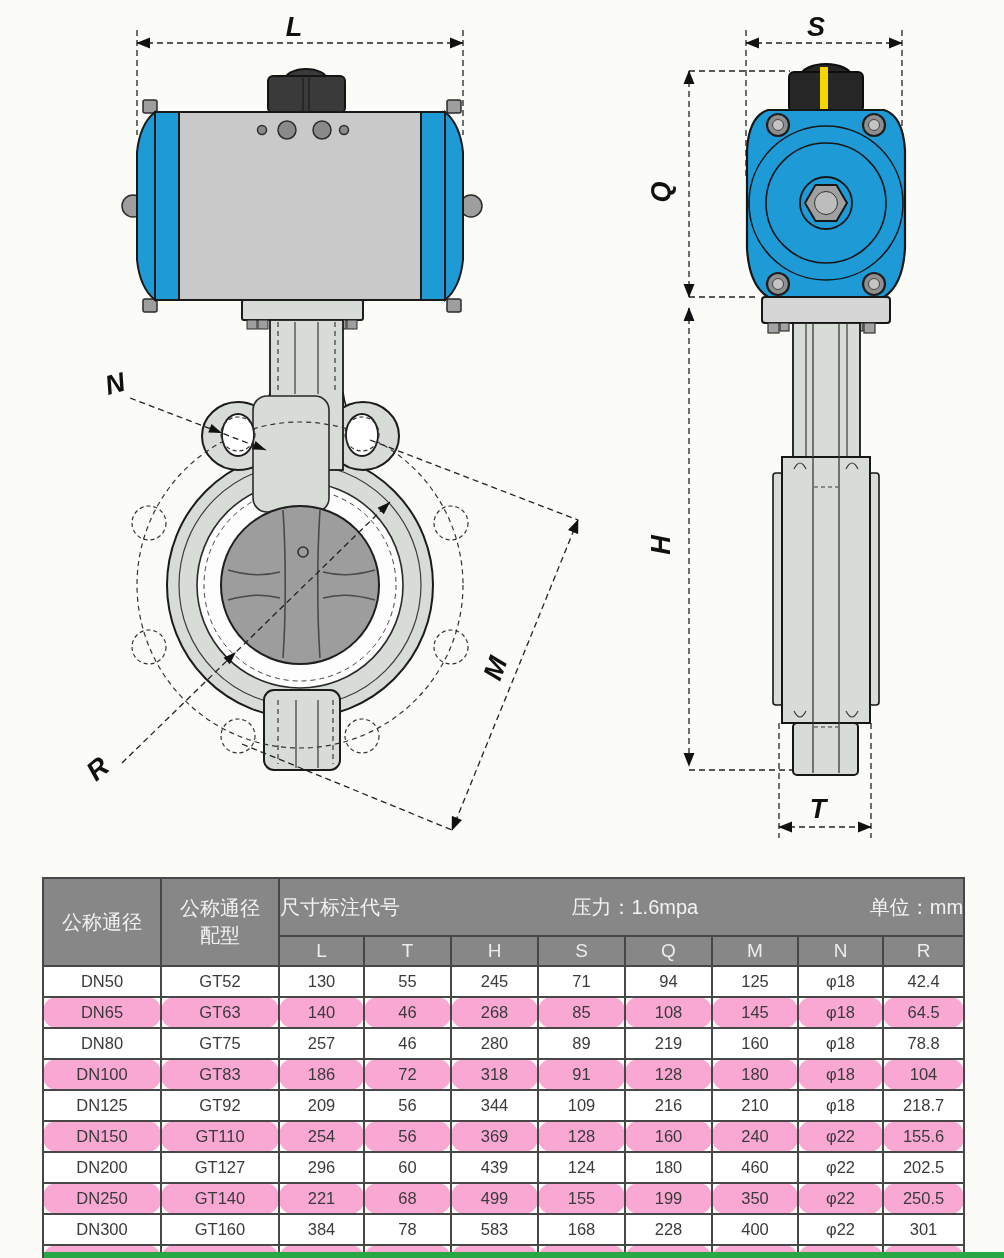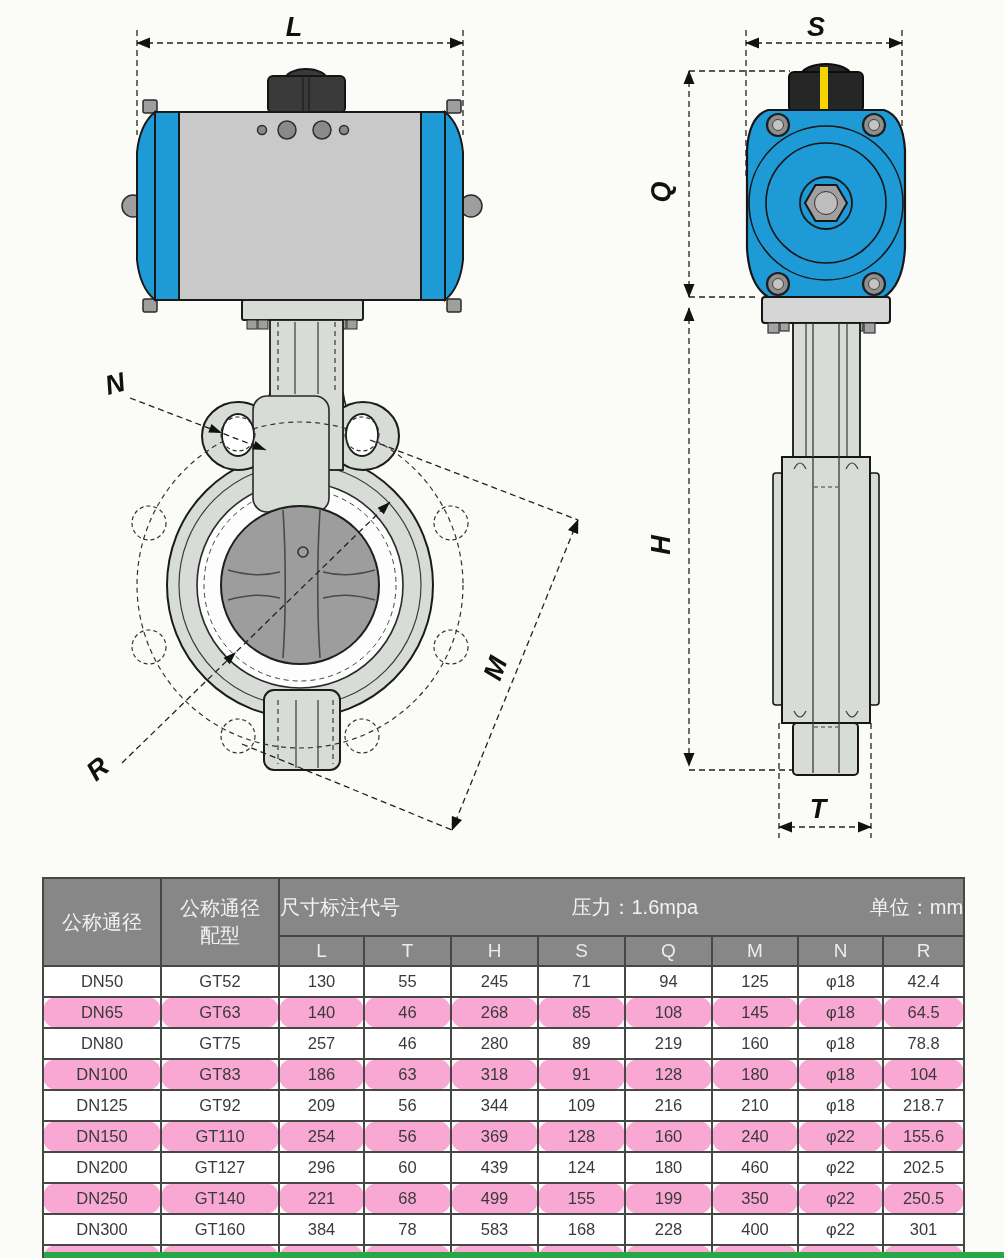--- a/index.html
+++ b/index.html
@@ -316,21 +316,21 @@
           <td>89</td>
           <td>219</td>
           <td>160</td>
           <td>φ18</td>
           <td>78.8</td>
         </tr>
         <tr class="alt">
           <td>DN100</td>
           <td>GT83</td>
           <td>186</td>
-          <td>63</td>
+          <td>72</td>
           <td>318</td>
           <td>91</td>
           <td>128</td>
           <td>180</td>
           <td>φ18</td>
           <td>104</td>
         </tr>
         <tr>
           <td>DN125</td>
           <td>GT92</td>

